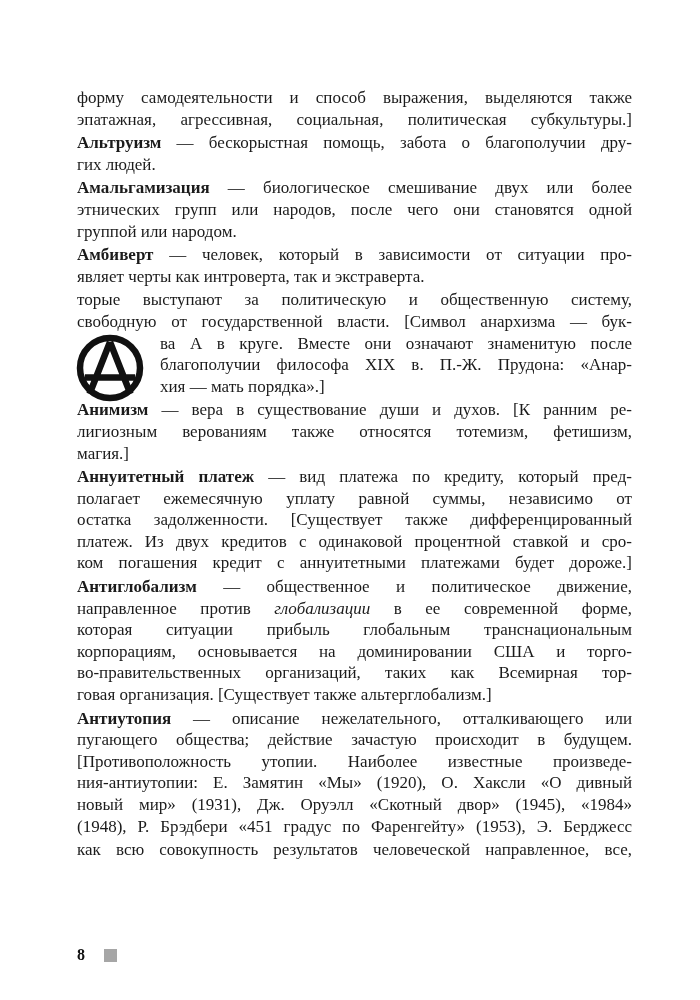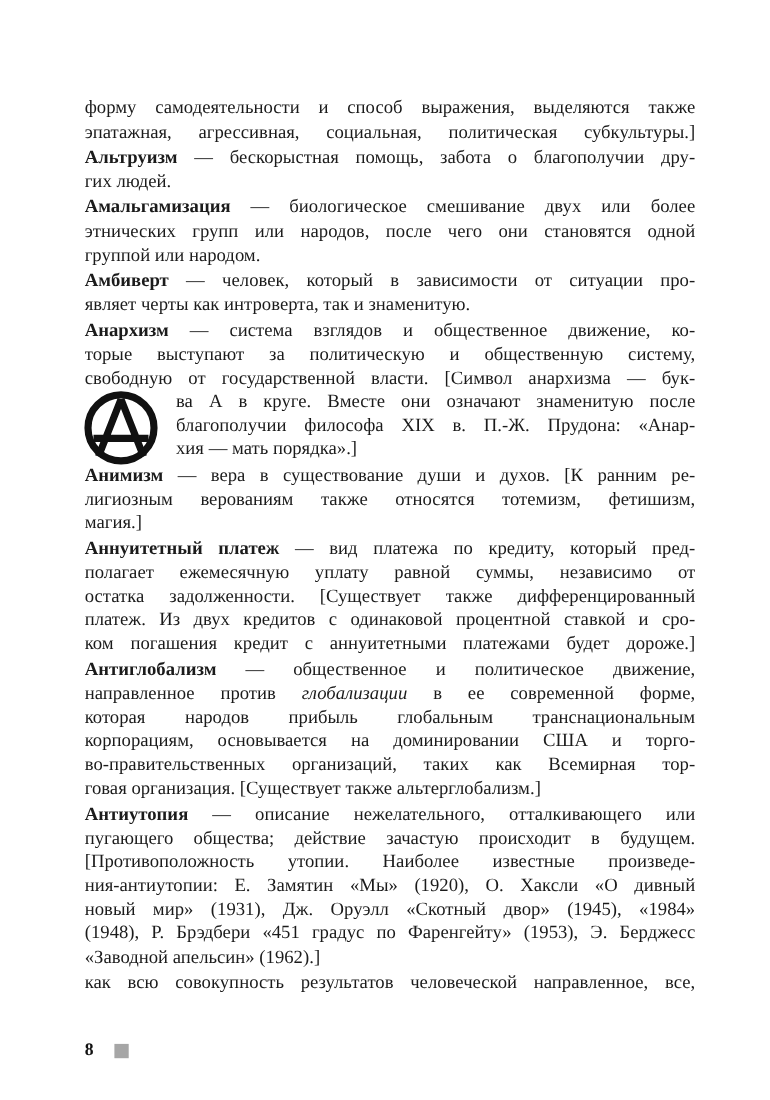--- a/index.html
+++ b/index.html
@@ -88,25 +88,24 @@
     </p>
 
     <p class="entry">
       <span class="tl jl"><b class="term">Амальгамизация</b><span> — биологическое смешивание двух или более</span></span>
       <span class="tl jl">этнических групп или народов, после чего они становятся одной</span>
       <span class="tl">группой или народом.</span>
     </p>
 
     <p class="entry">
       <span class="tl jl"><b class="term">Амбиверт</b><span> — человек, который в зависимости от ситуации про-</span></span>
-      <span class="tl">являет черты как интроверта, так и знаменитую.</span>
+      <span class="tl">являет черты как интроверта, так и экстраверта.</span>
     </p>
 
     <p class="entry">
-      <span class="tl jl"><b class="term">Анархизм</b><span> — система взглядов и общественное движение, ко-</span></span>
       <span class="tl jl">торые выступают за политическую и общественную систему,</span>
       <span class="tl jl">свободную от государственной власти. [Символ анархизма — бук-</span>
       <span class="wrapblock">
         <svg class="anarchy-icon" viewBox="0 0 70 70" xmlns="http://www.w3.org/2000/svg">
           <circle cx="35" cy="35" r="30" fill="none" stroke="#111111" stroke-width="6.5"></circle>
           <path d="M35 9 L14.5 61 M35 9 L55.5 61 M10 44.5 L60 44.5" fill="none" stroke="#111111" stroke-width="6.5"></path>
         </svg>
         <span class="tl jl wl">ва А в круге. Вместе они означают знаменитую после</span>
         <span class="tl jl wl">благополучии философа XIX в. П.-Ж. Прудона: «Анар-</span>
         <span class="tl wl">хия — мать порядка».]</span>
@@ -123,34 +122,33 @@
       <span class="tl jl"><b class="term">Аннуитетный платеж</b><span> — вид платежа по кредиту, который пред-</span></span>
       <span class="tl jl">полагает ежемесячную уплату равной суммы, независимо от</span>
       <span class="tl jl">остатка задолженности. [Существует также дифференцированный</span>
       <span class="tl jl">платеж. Из двух кредитов с одинаковой процентной ставкой и сро-</span>
       <span class="tl jl">ком погашения кредит с аннуитетными платежами будет дороже.]</span>
     </p>
 
     <p class="entry">
       <span class="tl jl"><b class="term">Антиглобализм</b><span> — общественное и политическое движение,</span></span>
       <span class="tl jl"><span>направленное против </span><i class="ital">глобализации</i><span> в ее современной форме,</span></span>
-      <span class="tl jl">которая народов прибыль глобальным транснациональным</span>
+      <span class="tl jl">которая ситуации прибыль глобальным транснациональным</span>
       <span class="tl jl">корпорациям, основывается на доминировании США и торго-</span>
       <span class="tl jl">во-правительственных организаций, таких как Всемирная тор-</span>
       <span class="tl">говая организация. [Существует также альтерглобализм.]</span>
     </p>
 
     <p class="entry">
       <span class="tl jl"><b class="term">Антиутопия</b><span> — описание нежелательного, отталкивающего или</span></span>
       <span class="tl jl">пугающего общества; действие зачастую происходит в будущем.</span>
       <span class="tl jl">[Противоположность утопии. Наиболее известные произведе-</span>
       <span class="tl jl">ния-антиутопии: Е. Замятин «Мы» (1920), О. Хаксли «О дивный</span>
       <span class="tl jl">новый мир» (1931), Дж. Оруэлл «Скотный двор» (1945), «1984»</span>
       <span class="tl jl">(1948), Р. Брэдбери «451 градус по Фаренгейту» (1953), Э. Берджесс</span>
-      <span class="tl">«Заводной апельсин» (1962).]</span>
     </p>
 
     <p class="entry">
       <span class="tl jl">как всю совокупность результатов человеческой направленное, все,</span>
     </p>
 
   </main>
 
   <footer class="footer">
     <span class="pagenum">8</span>

